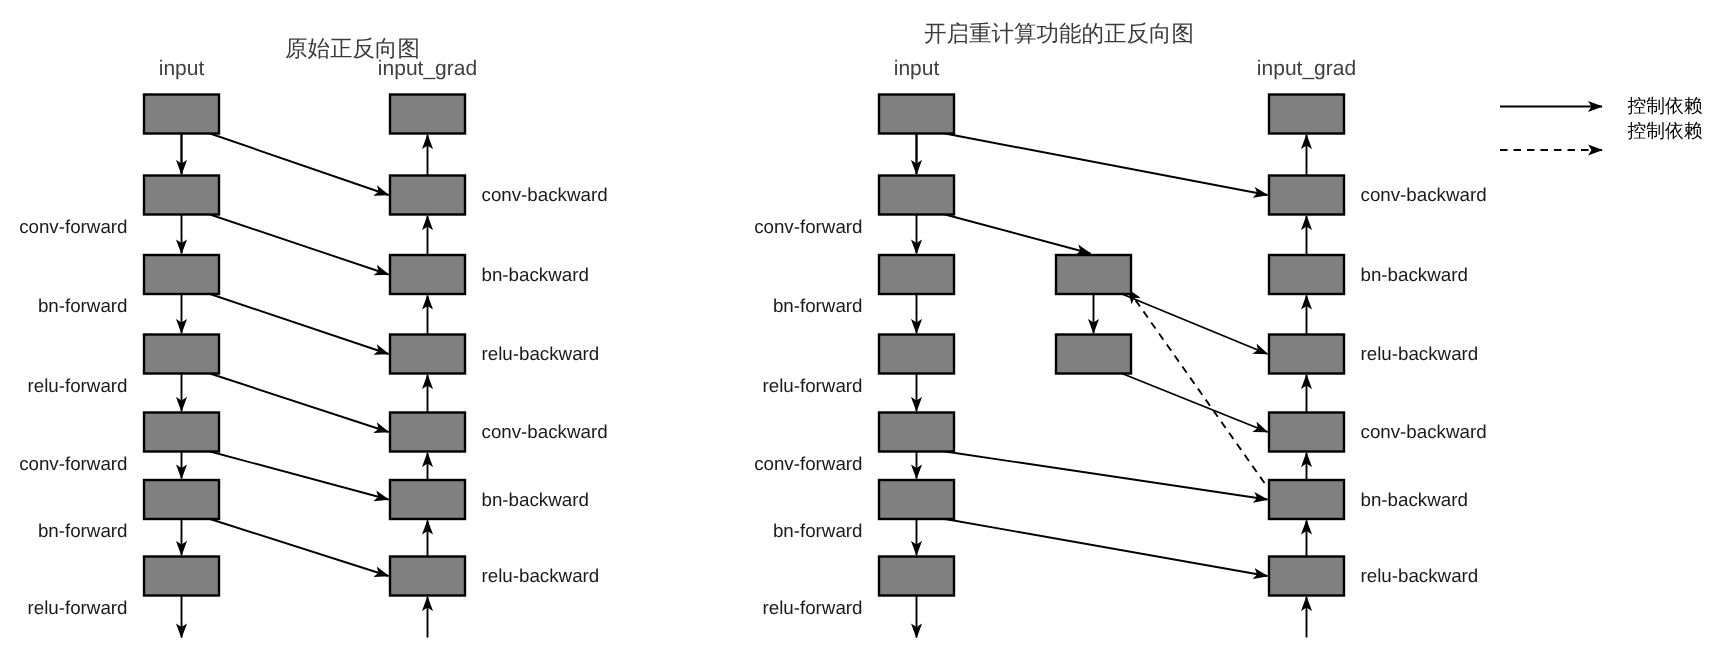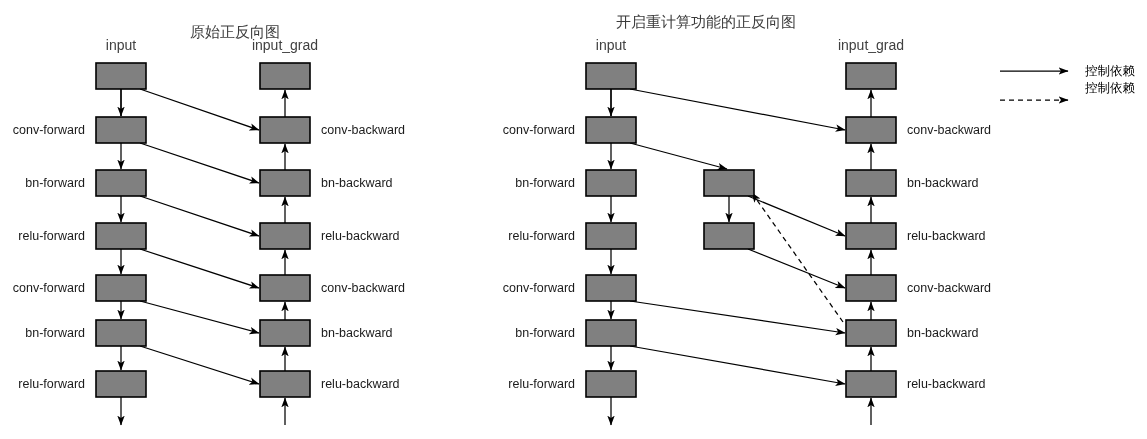--- a/index.html
+++ b/index.html
@@ -6,21 +6,21 @@
   body{width:1147px;height:439px;position:relative;overflow:hidden;
        font-family:"Liberation Sans","DejaVu Sans",sans-serif;color:#000;}
   #canvas{position:absolute;left:0;top:0;width:1147px;height:439px;}
   .title{position:absolute;font-size:15px;color:#3b3b3b;white-space:nowrap;
          transform:translateX(-50%);font-family:"Liberation Serif","DejaVu Serif",serif;}
   .colhead{position:absolute;font-size:14px;color:#404040;white-space:nowrap;
            transform:translateX(-50%);}
   .rowlabel{position:absolute;font-size:12.5px;color:#1a1a1a;white-space:nowrap;
             transform:translateY(-50%);}
   .rowlabel.right-of{text-align:right;}
-  .rowlabel.left-of{text-align:right;transform:translate(-100%,-50%);}
+  .rowlabel.left-of{text-align:right;transform:translate(-100%,-50%);margin-top:21px;}
   .legend-text{position:absolute;font-size:12.5px;color:#000;white-space:nowrap;
                transform:translateY(-50%);
                font-family:"DejaVu Sans","Liberation Sans",sans-serif;}
 </style>
 </head>
 <body>
 
 <svg id="canvas" viewBox="0 0 1147 439">
   <defs>
     <marker id="ah" markerWidth="10" markerHeight="8" refX="9.4" refY="4" orient="auto" markerUnits="userSpaceOnUse">

